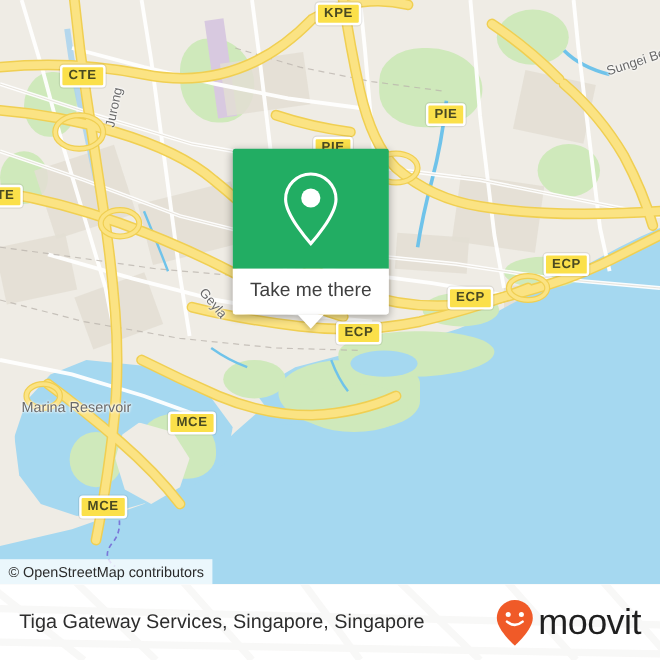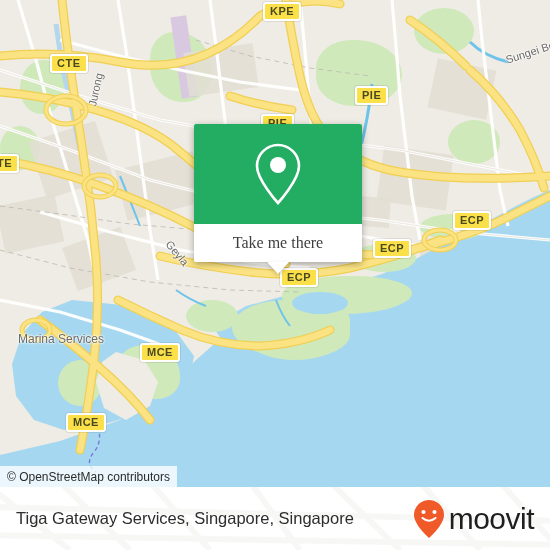--- a/index.html
+++ b/index.html
@@ -77,23 +77,23 @@
     font-family:"Liberation Sans", sans-serif;
   }
   .maplabel{
     position:absolute;color:#6a6a6a;font-size:11px;
     font-family:"Liberation Sans", sans-serif;white-space:nowrap;
     text-shadow:0 0 2px #fff,0 0 2px #fff,0 0 3px #fff;
   }
 
   
   #popup{
-    position:absolute;left:194px;top:124px;width:168px;
+    position:absolute;left:194px;top:124px;width:130px;
     box-shadow:0 2px 7px rgba(0,0,0,.33);
-    border-radius:2px;overflow:visible;z-index:40;font-family:Liberation Serif, serif;
+    border-radius:2px;overflow:visible;z-index:40;
   }
   #popup-head{
     background:#22ad63;height:100px;border-radius:2px 2px 0 0;
     display:flex;align-items:center;justify-content:center;
   }
   #popup-foot{
     background:#fff;height:38px;border-radius:0 0 2px 2px;
     display:flex;align-items:center;justify-content:center;
     color:#3f3f3f;font-size:16px;
   }
@@ -250,21 +250,21 @@
         <ellipse cx="300" cy="244" rx="16" ry="10"></ellipse>
         <ellipse cx="440" cy="240" rx="16" ry="10"></ellipse>
         <ellipse cx="36" cy="330" rx="14" ry="10"></ellipse>
       </g>
     </svg>
 
     <div class="maplabel" style="left:506px;top:54px;transform:rotate(-18deg);transform-origin:0 50%;">Sungei Be</div>
     <div class="maplabel" style="left:92px;top:100px;transform:rotate(-78deg);transform-origin:0 50%;">Jurong</div>
     <div class="maplabel" style="left:228px;top:136px;transform:rotate(16deg);transform-origin:0 50%;">Paton</div>
     <div class="maplabel" style="left:168px;top:236px;transform:rotate(50deg);transform-origin:0 50%;">Geyla</div>
-    <div class="maplabel" style="left:18px;top:332px;font-size:12px;">Marina Services</div>
+    <div class="maplabel" style="left:18px;top:332px;font-size:12px;">Marina Reservoir</div>
 
     <div class="shield" style="left:263px;top:2px;">KPE</div>
     <div class="shield" style="left:50px;top:54px;">CTE</div>
     <div class="shield" style="left:355px;top:86px;">PIE</div>
     <div class="shield" style="left:261px;top:114px;z-index:5;">PIE</div>
     <div class="shield" style="left:-10px;top:154px;">TE</div>
     <div class="shield" style="left:453px;top:211px;">ECP</div>
     <div class="shield" style="left:373px;top:239px;">ECP</div>
     <div class="shield" style="left:280px;top:268px;">ECP</div>
     <div class="shield" style="left:140px;top:343px;">MCE</div>

